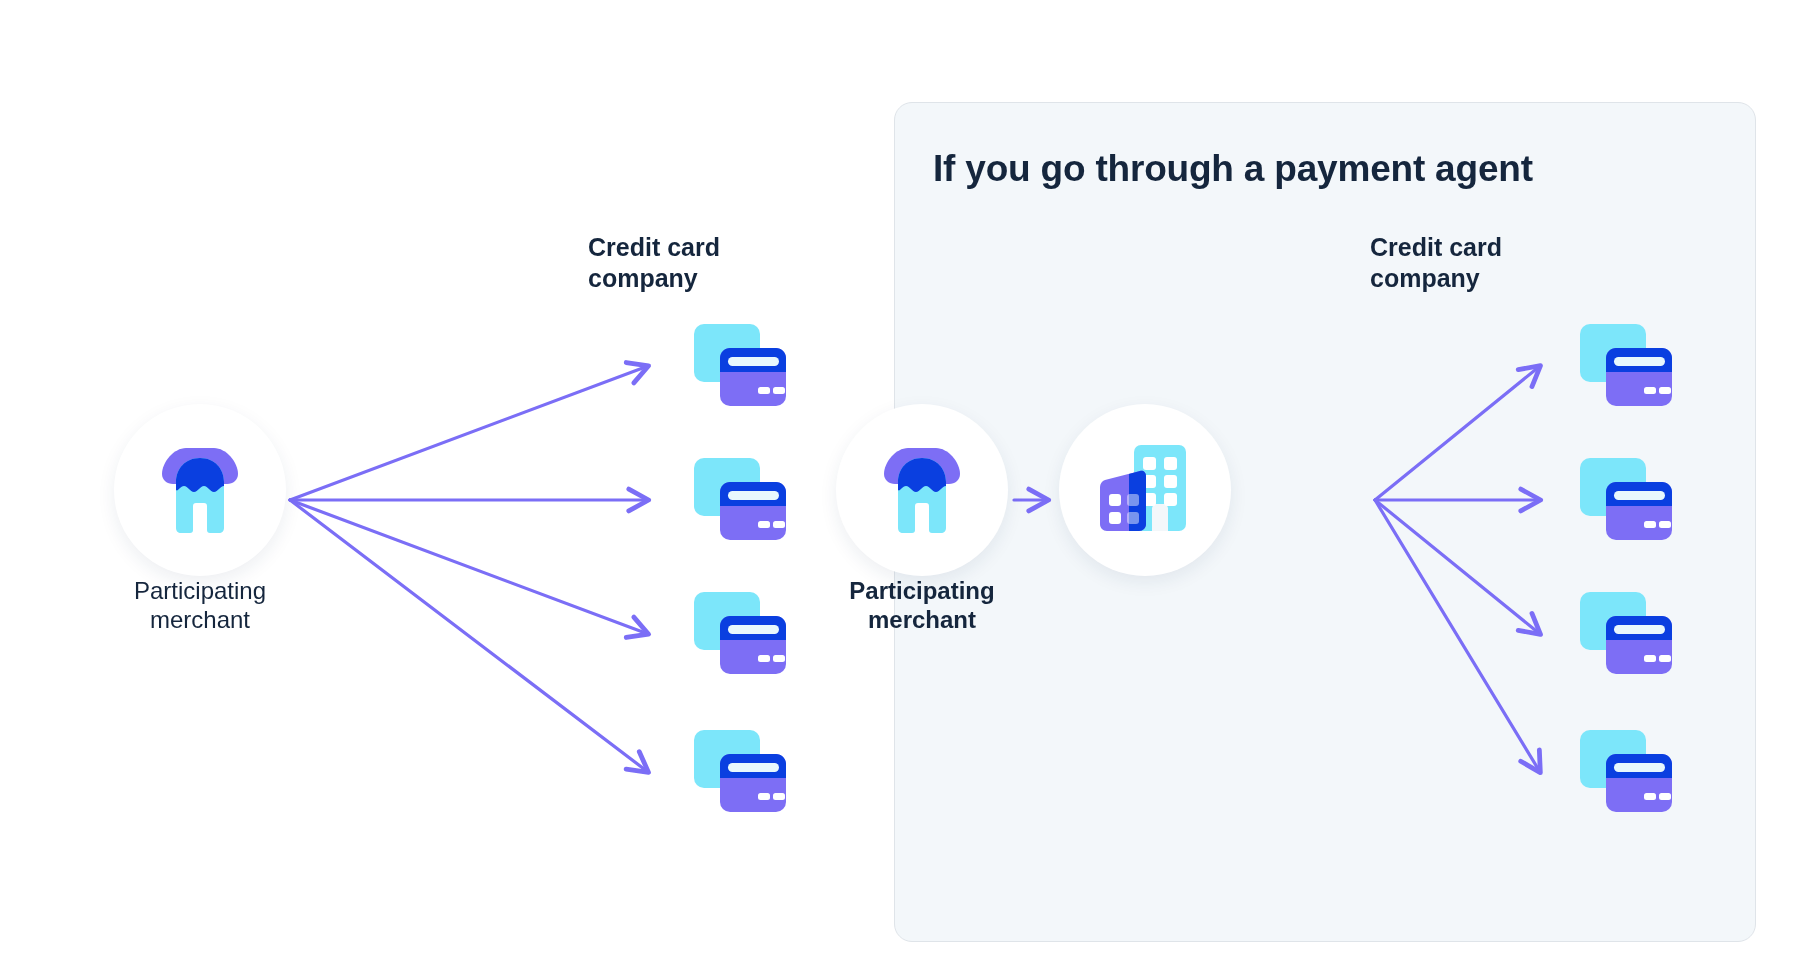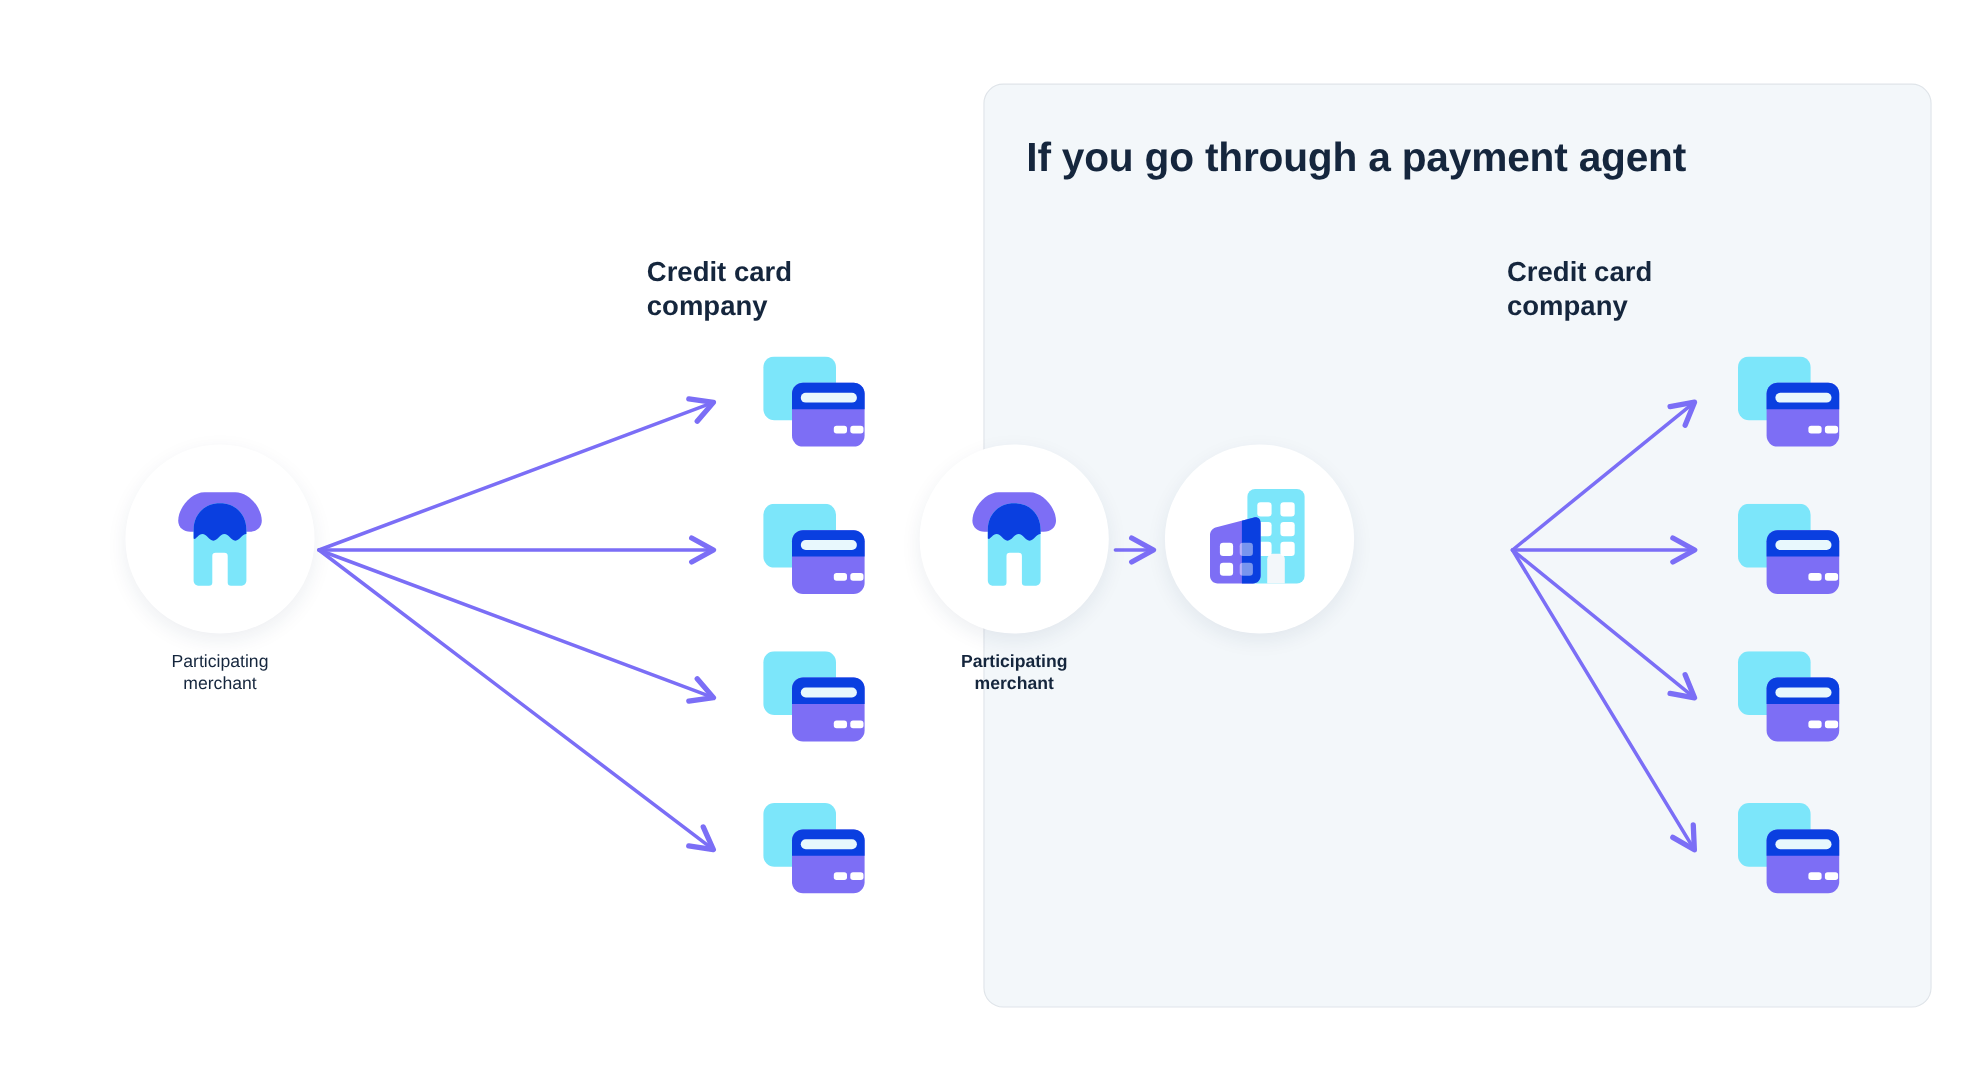--- a/index.html
+++ b/index.html
@@ -26,21 +26,21 @@
   .panel {
     position: absolute;
     top: 76px;
     height: 840px;
     background: #f3f7fa;
     border: 1px solid #dfe4e9;
     border-radius: 18px;
     box-sizing: border-box;
   }
   #panel-left  { left: 62px;  width: 800px; }
-  #panel-right { left: 894px; width: 862px; }
+  #panel-right { left: 894px; width: 862px; margin-top: 26px; }
 
   .panel-title {
     position: absolute;
     top: 46px;
     font-size: 37px;
     font-weight: bold;
     color: #15263d;
     letter-spacing: -0.2px;
     white-space: nowrap;
     line-height: 1.1;
@@ -60,23 +60,22 @@
     border-radius: 50%;
     background: #ffffff;
     box-shadow: 0 6px 18px rgba(30, 50, 90, 0.08);
   }
   .node .glyph {
     position: absolute;
     left: 50%; top: 50%;
     transform: translate(-50%, -50%);
   }
   .node .caption {
-    margin-top: 16px;
     text-align: center;
-    font-size: 16px;
+    font-size: 24px;
     color: #15263d;
     line-height: 1.22;
     white-space: pre-line;
   }
   .caption.bolder { font-weight: bold; }
 
   #node-merchant-left   { left: 114px;  top: 404px; }
   #node-merchant-right  { left: 836px;  top: 404px; }
   #node-agent           { left: 1059px; top: 404px; }
 

